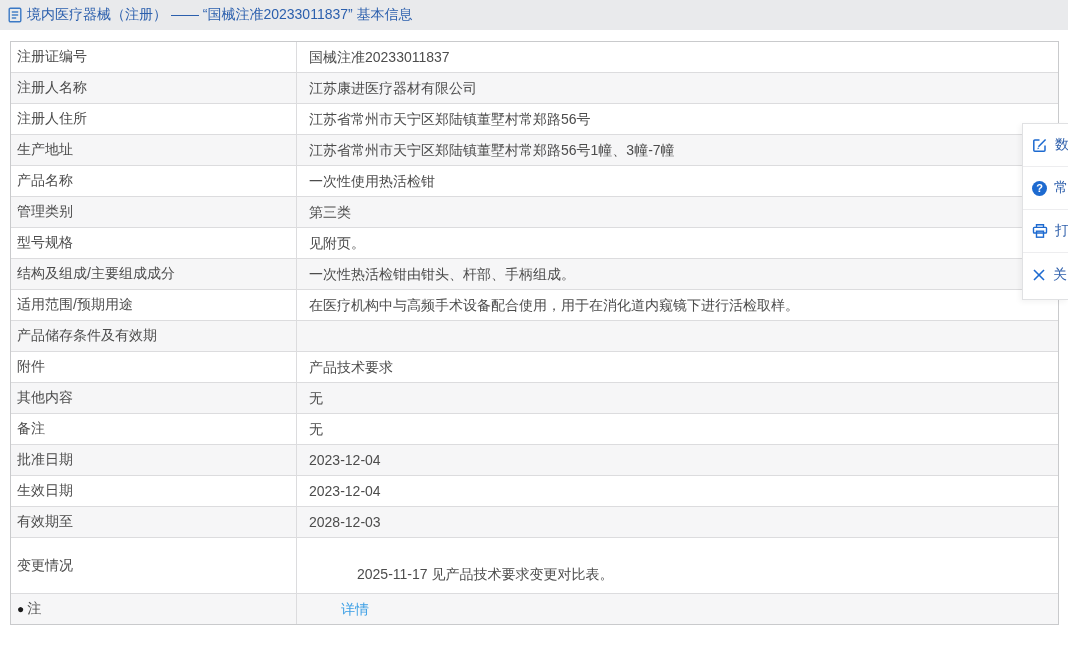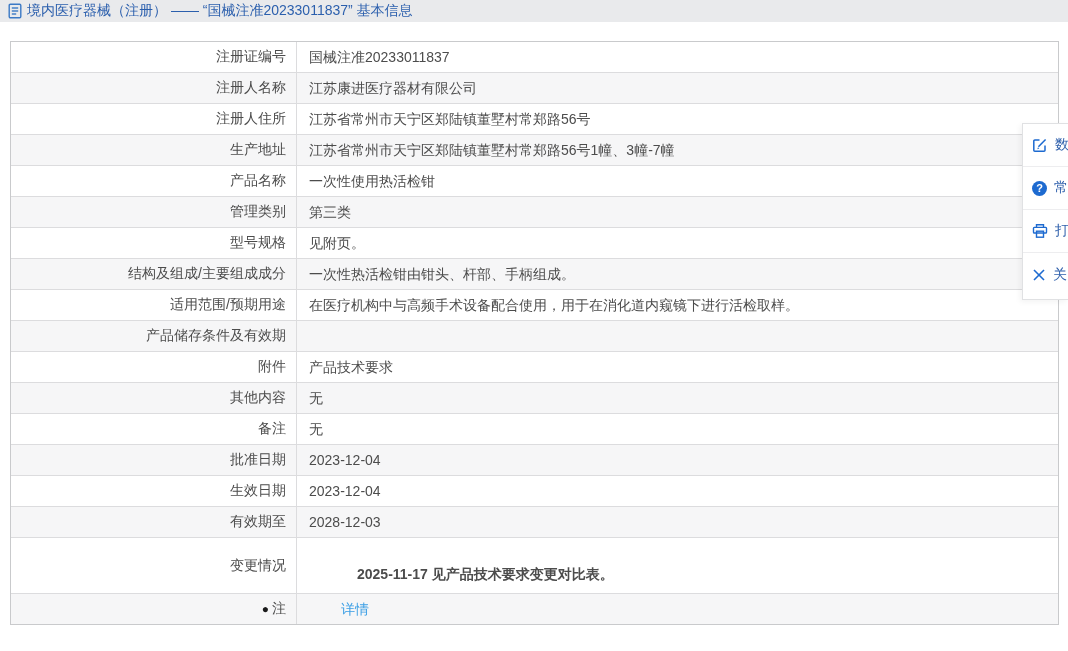--- a/index.html
+++ b/index.html
@@ -5,47 +5,47 @@
   html,body{margin:0;padding:0;}
   body{
     width:1068px;height:651px;
     background:#ffffff;
     font-family:"Liberation Sans","DejaVu Sans",sans-serif;
     font-size:14px;color:#4c4c4c;
     position:relative;overflow:hidden;
   }
   
   .topbar{
-    height:22px;background:#e9eaec;
+    height:30px;background:#e9eaec;
     display:flex;align-items:center;gap:5px;
     padding-left:8px;box-sizing:border-box;
   }
   .topbar .doc-icon{display:flex;flex:0 0 auto;}
   .topbar .title{color:#2b5fad;}
 
   
   .info-table{
     position:absolute;left:10px;top:41px;width:1049px;
     border:1px solid #c9cacc;background:#fff;box-sizing:border-box;
   }
   .row{display:flex;border-bottom:1px solid #dcdcde;min-height:30px;background:#fff;}
   .row:last-child{border-bottom:none;}
   .row:nth-child(even){background:#f6f6f7;}
   .cell-label{
     width:286px;box-sizing:border-box;
     border-right:1px solid #dcdcde;
-    display:flex;align-items:center;justify-content:flex-end;
+    display:flex;align-items:center;justify-content:flex-start;
     gap:3px;padding:4px 10px 4px 6px;text-align:right;
   }
   .cell-value{
     flex:1;display:flex;align-items:center;
     padding:4px 14px 4px 12px;line-height:1.45;
   }
   .row.tall{min-height:55px;gap:48px;}
-  .row.tall .cell-value{align-items:flex-end;padding-bottom:9px;font-weight:bold;}
+  .row.tall .cell-value{align-items:flex-end;padding-bottom:9px;}
   .bulb{font-size:12px;color:#1a1a1a;line-height:1;}
   a.link{color:#3c9fe5;text-decoration:none;cursor:pointer;margin-left:32px;}
 
   
   .side-panel{
     position:absolute;left:1022px;top:123px;width:46px;height:177px;
     background:#fff;border:1px solid #e0e1e3;border-right:none;
     box-shadow:-2px 2px 6px rgba(0,0,0,0.05);
     overflow:hidden;z-index:5;box-sizing:border-box;
   }

